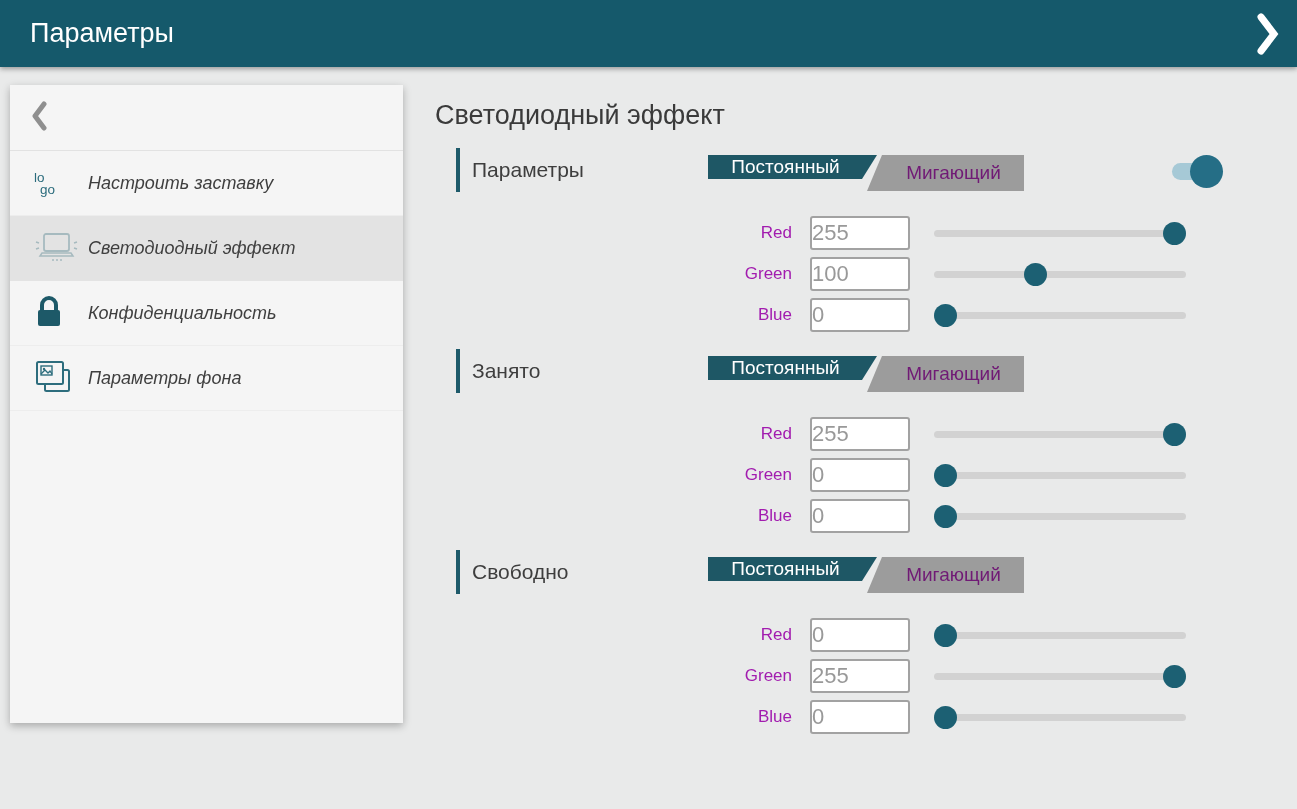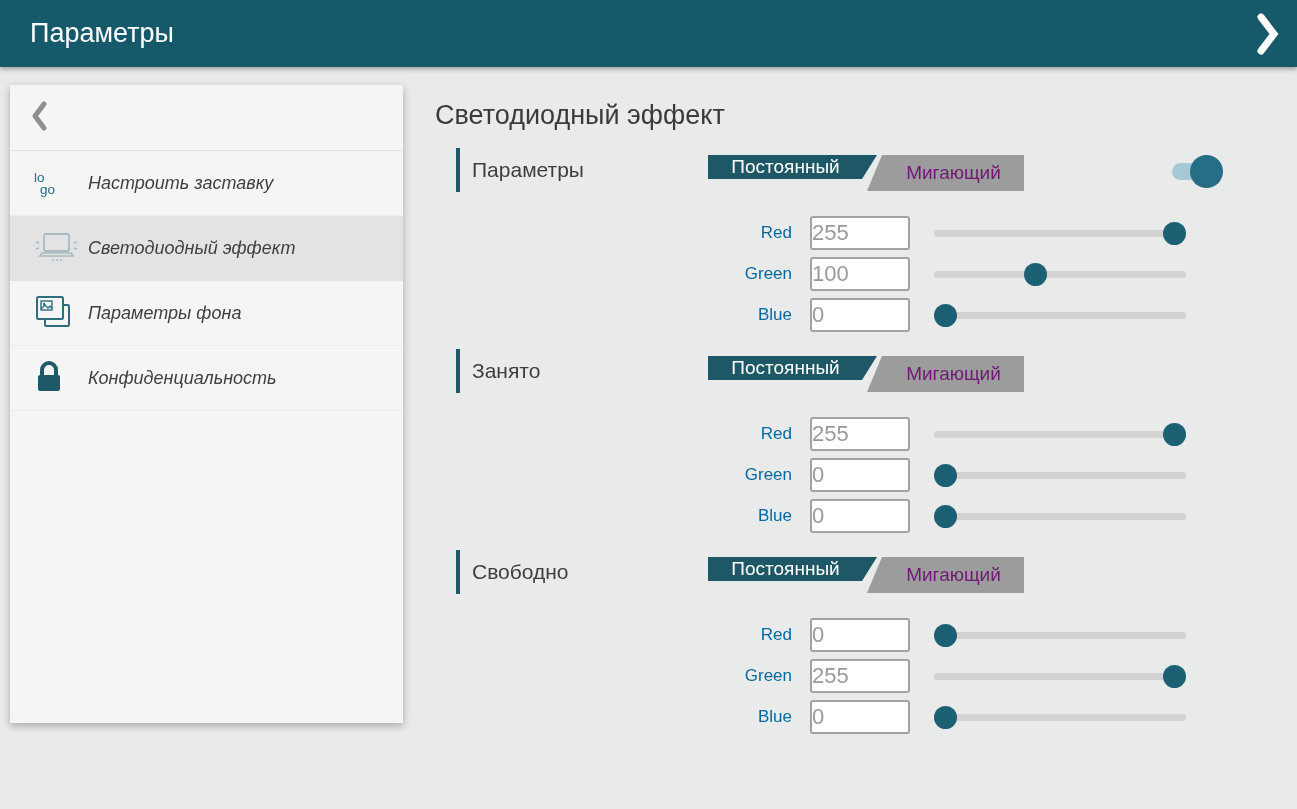--- a/index.html
+++ b/index.html
@@ -64,21 +64,21 @@
     clip-path:polygon(0 0,100% 0,calc(100% - 15px) 100%,0 100%);
     color:#fff;font-size:19px;display:flex;align-items:center;justify-content:center;
     padding-right:14px;box-sizing:border-box;cursor:pointer;
   }
 
   .toggle{position:absolute;left:737px;top:6px;width:52px;height:34px;cursor:pointer;}
   .toggle-track{position:absolute;left:0;top:9px;width:42px;height:17px;border-radius:9px;background:#a6c9d6;}
   .toggle-knob{position:absolute;left:18px;top:1px;width:33px;height:33px;border-radius:50%;background:#256e86;}
 
   .ch-row{display:flex;align-items:center;height:34px;margin-bottom:7px;width:751px;}
-  .ch-label{width:357px;text-align:right;font-size:17px;color:#0369a1;flex:none;}
+  .ch-label{width:357px;text-align:right;font-size:17px;color:#a21caf;flex:none;}
   .ch-input{
     margin-left:18px;width:100px;height:34px;box-sizing:border-box;flex:none;
     border:2px solid #a2a2a2;border-radius:3px;background:#fff;
     color:#999;font-size:22px;padding:0 4px 0 0;
     font-family:"Liberation Sans",sans-serif;outline:none;
   }
   .slider{margin-left:24px;flex:1;position:relative;height:23px;cursor:pointer;}
   .slider .track{position:absolute;left:0;right:0;top:8px;height:7px;border-radius:4px;background:#d2d2d2;}
   .slider .thumb{position:absolute;top:0;width:23px;height:23px;border-radius:50%;background:#1c6073;}
 </style>
@@ -125,39 +125,39 @@
           <line x1="18" y1="30" x2="20" y2="30" stroke="#a6babf" stroke-width="1.5"></line>
           <line x1="22" y1="30" x2="24" y2="30" stroke="#a6babf" stroke-width="1.5"></line>
           <line x1="26" y1="30" x2="28" y2="30" stroke="#a6babf" stroke-width="1.5"></line>
         </svg>
       </span>
       <span class="sb-text">Светодиодный эффект</span>
     </div>
 
     <div class="sb-item">
       <span class="sb-icon">
+        <svg width="30" height="34" viewBox="0 0 30 34">
+          <path d="M8,15 V9 a7,7 0 0 1 14,0 V15" fill="none" stroke="#1d5968" stroke-width="4"></path>
+          <rect x="4" y="14" width="22" height="16" rx="2" fill="#1d5968"></rect>
+        </svg>
+      </span>
+      <span class="sb-text">Конфиденциальность</span>
+    </div>
+
+    <div class="sb-item">
+      <span class="sb-icon">
         <svg width="38" height="38" viewBox="0 0 38 38">
           <rect x="11" y="11" width="24" height="21" rx="1.5" fill="#f5f5f5" stroke="#2d6d7d" stroke-width="2"></rect>
           <rect x="3" y="3" width="26" height="22" rx="1.5" fill="#f5f5f5" stroke="#2d6d7d" stroke-width="2"></rect>
           <rect x="7" y="7" width="11" height="9" fill="none" stroke="#2d6d7d" stroke-width="1.4"></rect>
           <circle cx="10" cy="10" r="1.2" fill="#2d6d7d"></circle>
           <path d="M7,15 l4,-4 3,3 2,-2 2,3" fill="none" stroke="#2d6d7d" stroke-width="1.3"></path>
         </svg>
       </span>
       <span class="sb-text">Параметры фона</span>
-    </div>
-
-    <div class="sb-item">
-      <span class="sb-icon">
-        <svg width="30" height="34" viewBox="0 0 30 34">
-          <path d="M8,15 V9 a7,7 0 0 1 14,0 V15" fill="none" stroke="#1d5968" stroke-width="4"></path>
-          <rect x="4" y="14" width="22" height="16" rx="2" fill="#1d5968"></rect>
-        </svg>
-      </span>
-      <span class="sb-text">Конфиденциальность</span>
     </div>
   </div>
 
   <div class="main">
     <h1 class="main-title">Светодиодный эффект</h1>
 
     <section class="led-section">
       <div class="sec-head">
         <div class="sec-bar"></div>
         <div class="sec-label">Параметры</div>

